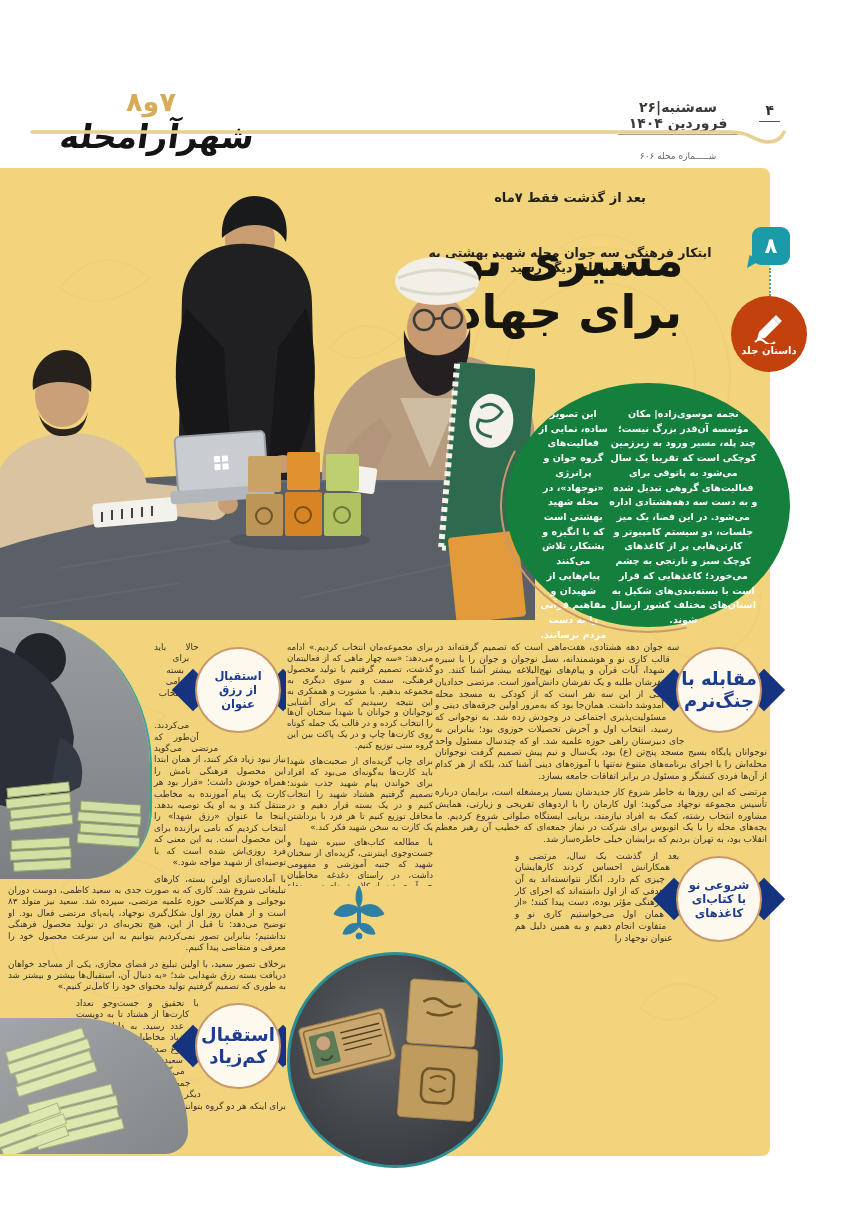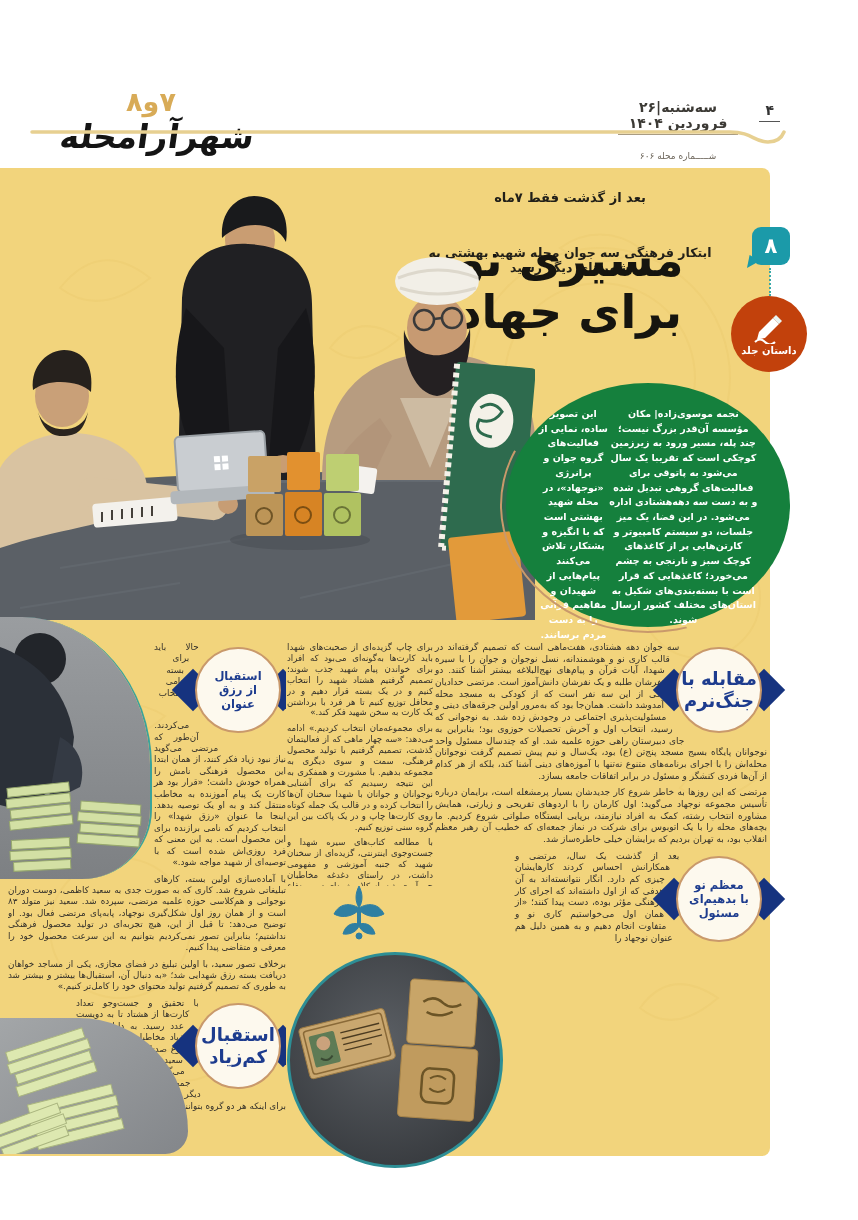--- a/index.html
+++ b/index.html
@@ -208,31 +208,31 @@
             <span>جنگ‌نرم</span>
           </div>
       </div>
       <p>سه جوان دهه هشتادی، هفت‌ماهی است که تصمیم گرفته‌اند در قالب کاری نو و هوشمندانه، نسل نوجوان و جوان را با سیره شهدا، آیات قرآن و پیام‌های نهج‌البلاغه بیشتر آشنا کنند. دو نفرشان طلبه و یک نفرشان دانش‌آموز است. مرتضی حدادیان یکی از این سه نفر است که از کودکی به مسجد محله آمدوشد داشت. همان‌جا بود که به‌مرور اولین جرقه‌های دینی و مسئولیت‌پذیری اجتماعی در وجودش زده شد. به نوجوانی که رسید، انتخاب اول و آخرش تحصیلات حوزوی بود؛ بنابراین به جای دبیرستان راهی حوزه علمیه شد. او که چندسال مسئول واحد نوجوانان پایگاه بسیج مسجد پنج‌تن (ع) بود، یک‌سال و نیم پیش تصمیم گرفت نوجوانان محله‌اش را با اجرای برنامه‌های متنوع نه‌تنها با آموزه‌های دینی آشنا کند، بلکه از هر کدام از آن‌ها فردی کنشگر و مسئول در برابر اتفاقات جامعه بسازد.</p>
       <p>مرتضی که این روزها به خاطر شروع کار جدیدشان بسیار پرمشغله است، برایمان درباره تأسیس مجموعه نوجهاد می‌گوید: اول کارمان را با اردوهای تفریحی و زیارتی، همایش مشاوره انتخاب رشته، کمک به افراد نیازمند، برپایی ایستگاه صلواتی شروع کردیم. ما بچه‌های محله را با یک اتوبوس برای شرکت در نماز جمعه‌ای که خطیب آن رهبر معظم انقلاب بود، به تهران بردیم که برایشان خیلی خاطره‌ساز شد.</p>
       <div class="circ-spacer"></div>
       <div class="badge">
         <span class="dia dl"></span>
         <span class="dia dr"></span>
         <div class="bcirc" style="font-size:11.5px">
-            <span>معظم نو</span>
-            <span>با بدهیم‌ای</span>
-            <span>مسئول</span>
+            <span>شروعی نو</span>
+            <span>با کتاب‌ای</span>
+            <span>کاغذهای</span>
           </div>
       </div>
       <p>بعد از گذشت یک سال، مرتضی و همکارانش احساس کردند کارهایشان چیزی کم دارد. انگار نتوانسته‌اند به آن هدفی که از اول داشته‌اند که اجرای کار فرهنگی مؤثر بوده، دست پیدا کنند؛ «از همان اول می‌خواستیم کاری نو و متفاوت انجام دهیم و به همین دلیل هم عنوان نوجهاد را</p>
     </div>
 
     <div class="col col-mid" style="font-size:8.6px; line-height:1.27;">
+      <p>برای مجموعه‌مان انتخاب کردیم.» ادامه می‌دهد: «سه چهار ماهی که از فعالیتمان گذشت، تصمیم گرفتیم با تولید محصول فرهنگی، سمت و سوی دیگری به مجموعه بدهیم. با مشورت و همفکری به این نتیجه رسیدیم که برای آشنایی نوجوانان و جوانان با شهدا سخنان آن‌ها را انتخاب کرده و در قالب یک جمله کوتاه روی کارت‌ها چاپ و در یک پاکت بین این گروه سنی توزیع کنیم.</p>
       <p>برای چاپ گزیده‌ای از صحبت‌های شهدا باید کارت‌ها به‌گونه‌ای می‌بود که افراد برای خواندن پیام شهید جذب شوند؛ تصمیم گرفتیم هشتاد شهید را انتخاب کنیم و در یک بسته قرار دهیم و در محافل توزیع کنیم تا هر فرد با برداشتن یک کارت به سخن شهید فکر کند.»</p>
-      <p>برای مجموعه‌مان انتخاب کردیم.» ادامه می‌دهد: «سه چهار ماهی که از فعالیتمان گذشت، تصمیم گرفتیم با تولید محصول فرهنگی، سمت و سوی دیگری به مجموعه بدهیم. با مشورت و همفکری به این نتیجه رسیدیم که برای آشنایی نوجوانان و جوانان با شهدا سخنان آن‌ها را انتخاب کرده و در قالب یک جمله کوتاه روی کارت‌ها چاپ و در یک پاکت بین این گروه سنی توزیع کنیم.</p>
       <p>با مطالعه کتاب‌های سیره شهدا و جست‌وجوی اینترنتی، گزیده‌ای از سخنان شهید که جنبه آموزشی و مفهومی داشت، در راستای دغدغه مخاطبان جمع‌آوری شد. از کلام شهدای ترور، دفاع مقدس و جبهه مقاومت و... استفاده کردیم و با طراحی ساده و چاپ آن روی کارت اولین بسته آماده شد.»</p>
     </div>
 
     <div class="col col-left" style="font-size:8.8px;">
       <div class="ph-spacer"></div>
       <div class="badge">
         <span class="dia dl"></span>
         <span class="dia dr"></span>
         <div class="bcirc" style="font-size:11.5px">
             <span>استقبال</span>

